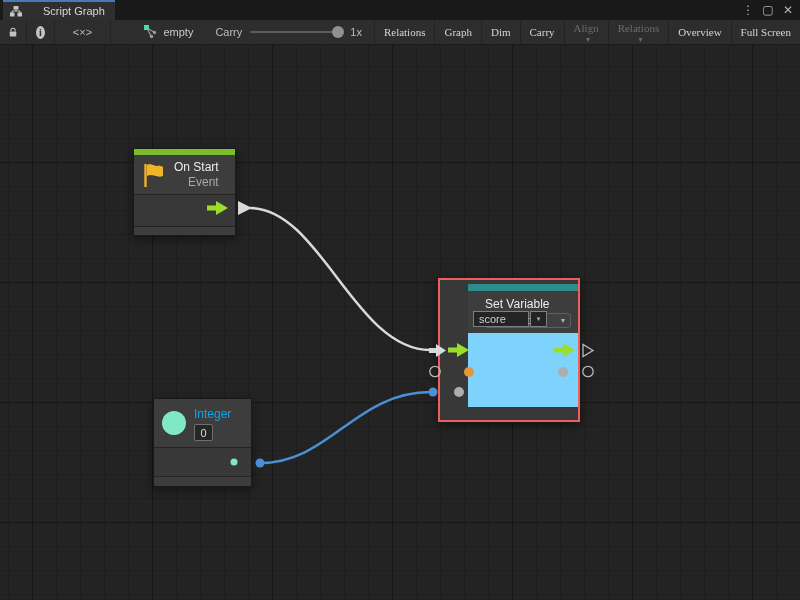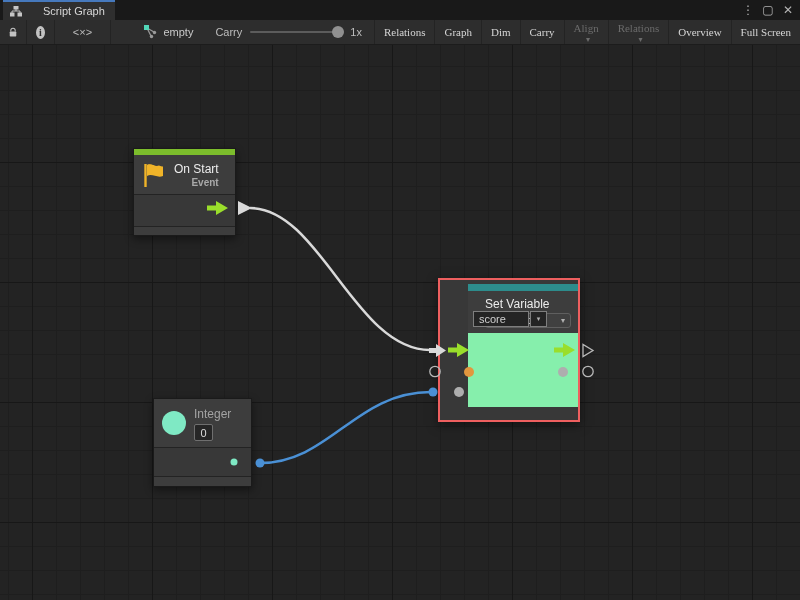--- a/index.html
+++ b/index.html
@@ -49,49 +49,49 @@
     box-shadow:0 3px 8px rgba(0,0,0,.45); color:#e6e6e6; }
   .node .colorbar { height:6px; }
   .node .hdr { background:#3d3d3d; display:flex; align-items:center; padding:4px 8px; gap:8px; }
   .node .body { background:#383838; border-top:1px solid #232323; position:relative; }
   .node .footer { background:#3d3d3d; border-top:1px solid #232323; }
 
   
   .node-onstart { left:133px; top:103px; width:103px; }
   .node-onstart .hdr { height:39px;text-align:right; }
   .node-onstart .titles .t { font-size:12px; color:#ececec; }
-  .node-onstart .titles .s { font-size:10px; color:#a9a9a9; margin-top:1px;font-weight:bold; }
+  .node-onstart .titles .s { font-size:12px; color:#a9a9a9; margin-top:1px; }
   .node-onstart .body { height:32px; }
   .node-onstart .footer { height:9px; }
 
   
   .sel-wrap { position:absolute; left:438px; top:233px; width:142px; height:144px;
     border:2px solid #ee5f5f; box-shadow:0 3px 10px rgba(0,0,0,.5); }
   .node-setvar { position:absolute; left:0; top:0; width:138px; height:140px; background:#383838; color:#e6e6e6;padding-left:28px; }
   .node-setvar .colorbar { margin-top:4px; height:7px; }
   .node-setvar .hdr { background:#3d3d3d; height:42px; display:flex; padding:3px 7px; gap:7px; align-items:center; }
   .sv-titles { display:flex; flex-direction:column; gap:2px; }
   .sv-title { font-size:12px; color:#ececec; }
   .dropdown { height:15px; background:#404040; border:1px solid #5f5f5f; border-radius:3px;
     display:flex; align-items:center; justify-content:space-between; padding:0 5px; width:86px;
     font-size:11px; color:#dcdcdc; }
   .dropdown .caret { top:0; color:#b0b0b0; }
-  .node-setvar .body { height:74px; background:#86efac; }
+  .node-setvar .body { height:74px; background:#7dd3fc; }
   .score-field { position:absolute; left:33px; top:31px; width:56px; height:16px; background:#242424;
     border:1px solid #7e7e7e; font-size:11px; color:#cfcfcf; display:flex; align-items:center; padding:0 5px; }
   .score-drop { position:absolute; left:90px; top:31px; width:17px; height:16px; background:#242424;
     border:1px solid #7e7e7e; display:flex; align-items:center; justify-content:center; }
   .score-drop .caret { top:0; margin:0; font-size:7px; color:#b0b0b0; }
   .node-setvar .footer { height:11px; }
 
   
   .node-integer { left:153px; top:353px; width:99px; }
   .node-integer .hdr { height:48px; align-items:flex-start; padding-top:8px; }
   .int-circle { width:24px; height:24px; border-radius:50%; margin-top:4px; }
-  .int-col .t { font-size:12px; color:#a3a3a3; }
+  .int-col .t { font-size:12px; color:#0ea5e9; }
   .int-value { margin-top:3px; width:19px; height:17px; background:#262626; border:1px solid #6f6f6f;
     border-radius:2px; font-size:11px; color:#dcdcdc; display:flex; align-items:center; justify-content:center; }
   .node-integer .body { height:29px; }
   .node-integer .footer { height:10px; }
 
   
   .wires { position:absolute; left:0; top:45px; width:800px; height:555px; pointer-events:none; }
 </style>
 </head>
 <body>

